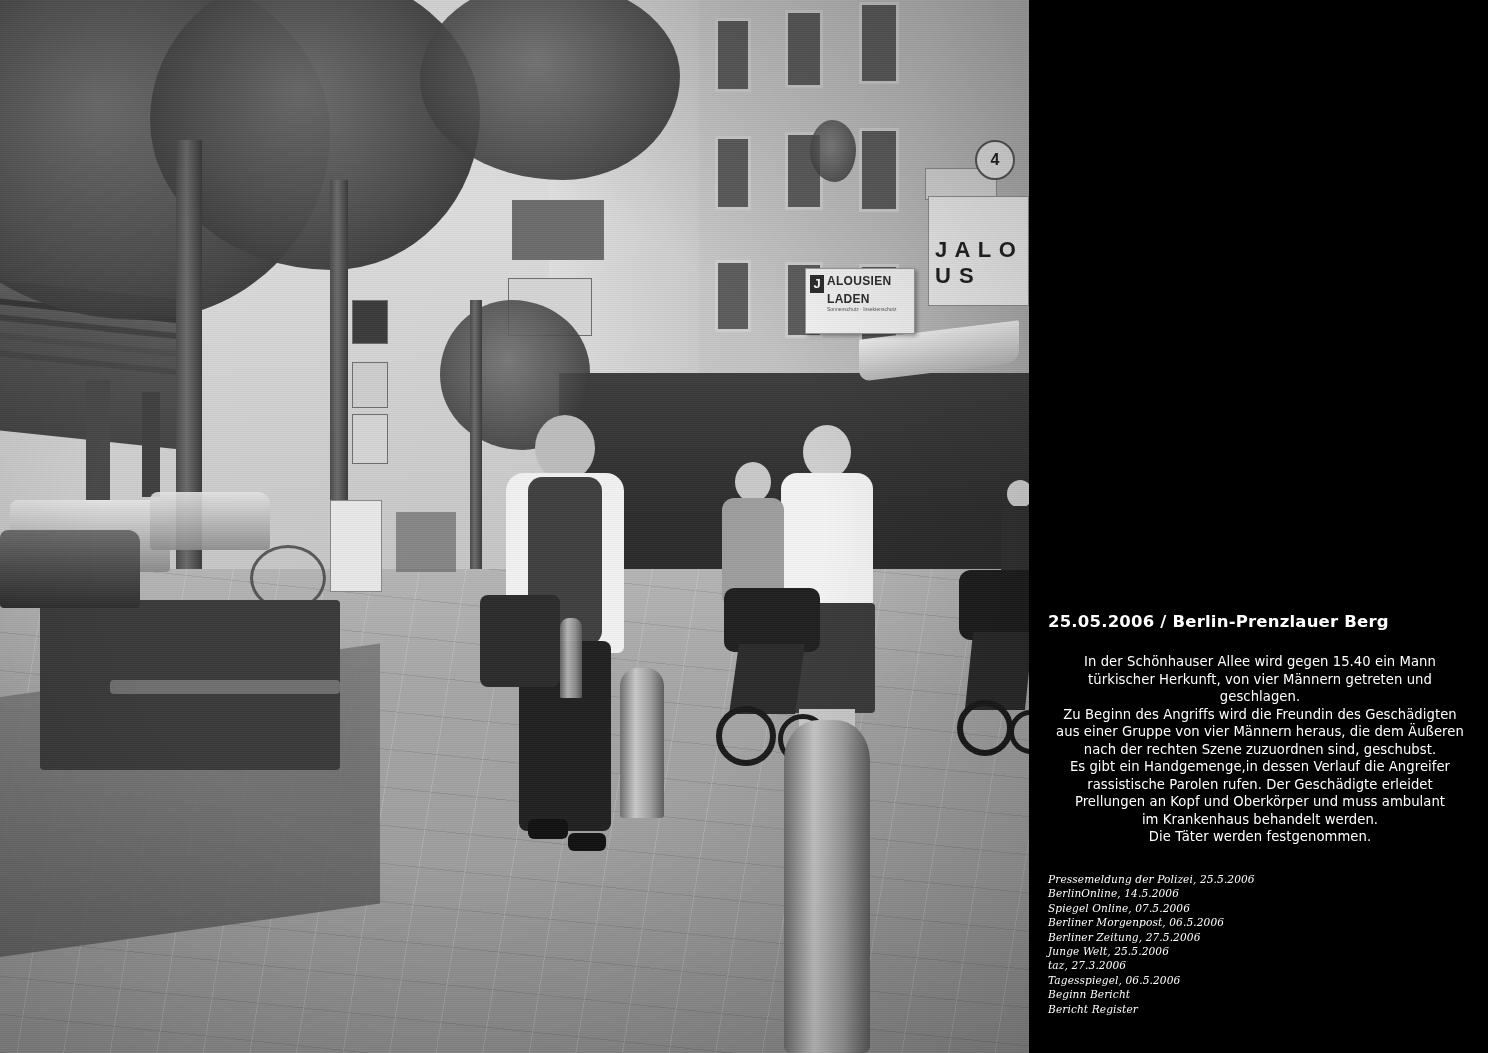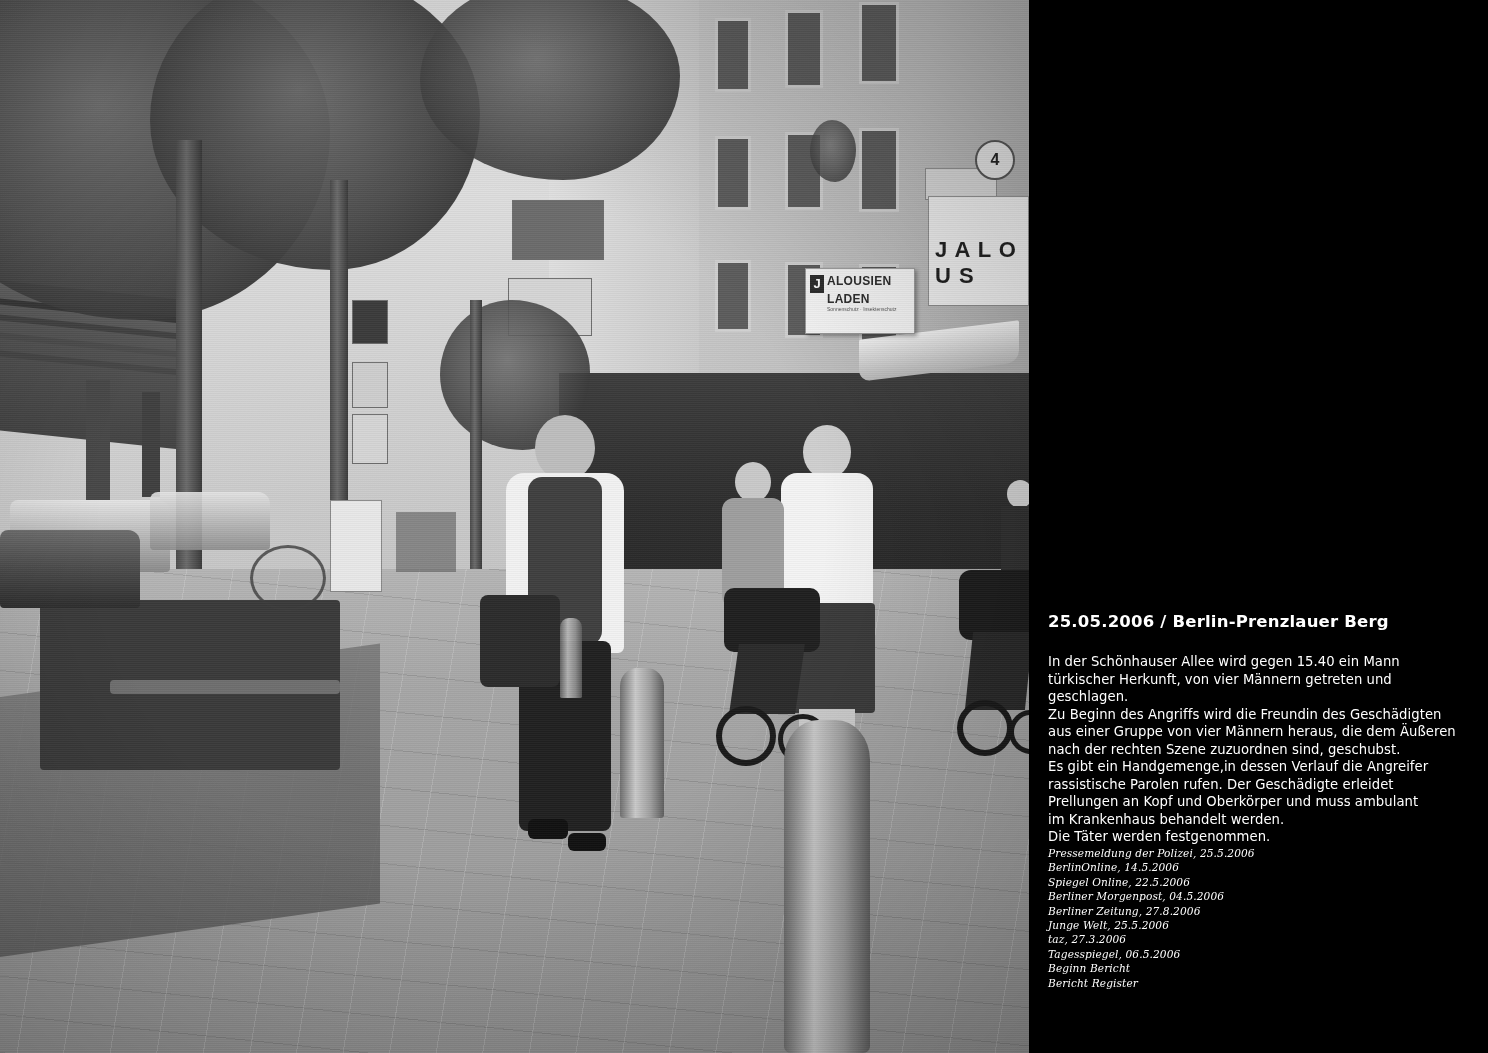--- a/index.html
+++ b/index.html
@@ -248,20 +248,21 @@
     white-space: nowrap;
   }
   .entry-body p {
     font-family: "DejaVu Sans", sans-serif;
     font-size: 13.2px;
     line-height: 1.33;
     margin: 0;
     letter-spacing: .05px;
   }
   .sources {
+    margin-top: 26px;
   }
   .sources div {
     font-family: "DejaVu Serif", serif;
     font-style: italic;
     font-size: 10.6px;
     line-height: 1.36;
     letter-spacing: .1px;
   }
 </style>
 </head>
@@ -384,38 +385,38 @@
     <div class="bollard" style="left:560px; top:618px; width:22px; height:80px; opacity:.85;"></div>
 
     <div class="vignette"></div>
     <div class="grain"></div>
   </div>
 
   <div class="panel">
     <div class="panel-inner">
       <h1 class="entry-title">25.05.2006 / Berlin-Prenzlauer Berg</h1>
       <div class="entry-body">
-        <p style="white-space: pre-line;">In der Schönhauser Allee wird gegen 15.40 ein Mann
+        <p style="white-space: pre-line; text-align: center;">In der Schönhauser Allee wird gegen 15.40 ein Mann
 türkischer Herkunft, von vier Männern getreten und
 geschlagen.
 Zu Beginn des Angriffs wird die Freundin des Geschädigten
 aus einer Gruppe von vier Männern heraus, die dem Äußeren
 nach der rechten Szene zuzuordnen sind, geschubst.
 Es gibt ein Handgemenge,in dessen Verlauf die Angreifer
 rassistische Parolen rufen. Der Geschädigte erleidet
 Prellungen an Kopf und Oberkörper und muss ambulant
 im Krankenhaus behandelt werden.
 Die Täter werden festgenommen.</p>
       </div>
       <div class="sources">
         <div>Pressemeldung der Polizei, 25.5.2006</div>
         <div>BerlinOnline, 14.5.2006</div>
-        <div>Spiegel Online, 22.5.2006</div>
-        <div>Berliner Morgenpost, 04.5.2006</div>
-        <div>Berliner Zeitung, 27.8.2006</div>
+        <div>Spiegel Online, 07.5.2006</div>
+        <div>Berliner Morgenpost, 06.5.2006</div>
+        <div>Berliner Zeitung, 27.5.2006</div>
         <div>Junge Welt, 25.5.2006</div>
         <div>taz, 27.3.2006</div>
         <div>Tagesspiegel, 06.5.2006</div>
         <div>Beginn Bericht</div>
         <div>Bericht Register</div>
       </div>
     </div>
   </div>
 
 </div>

